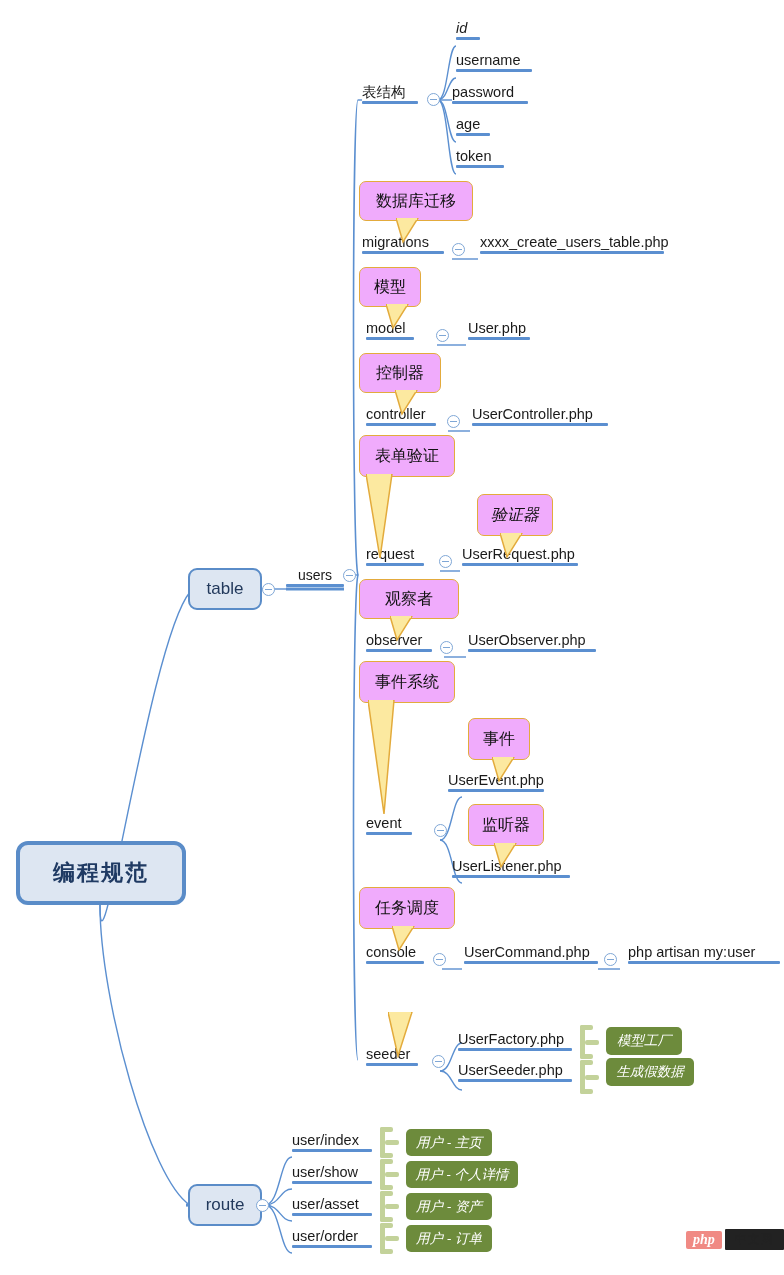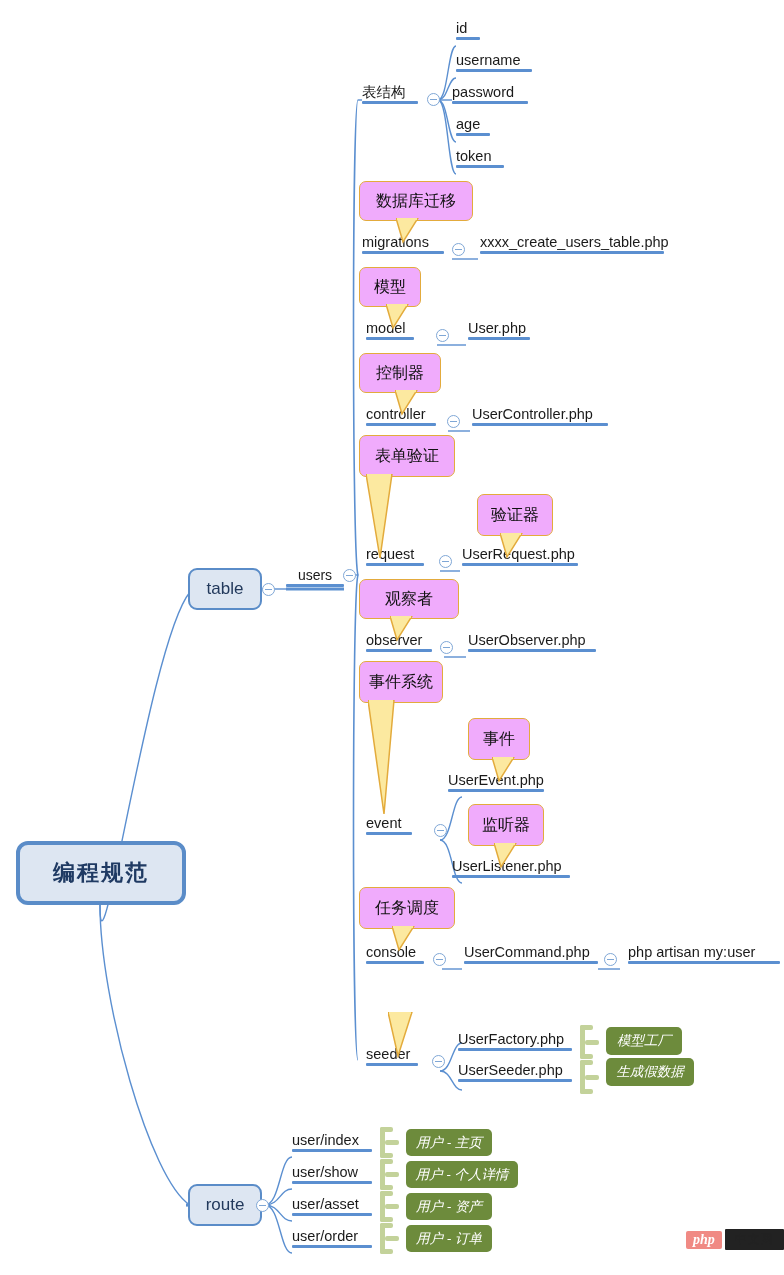--- a/index.html
+++ b/index.html
@@ -144,21 +144,21 @@
   <div class="node-box lvl1-box" style="left:188px;top:1184px;width:74px;height:42px;">route</div>
 
   <div class="leaf u lbl" style="left:286px;top:567px;width:58px;text-align:center;">users</div>
   <div class="toggle" style="left:343px;top:569px;"></div>
   <div class="toggle" style="left:262px;top:583px;"></div>
   <div class="toggle" style="left:256px;top:1199px;"></div>
 
   <div class="leaf u" style="left:362px;top:84px;width:56px;">表结构</div>
   <div class="toggle" style="left:427px;top:93px;"></div>
 
-  <div class="leaf u" style="left:456px;top:20px;width:24px;">id</div>
+  <div class="leaf u" style="left:456px;top:20px;width:24px;font-style:italic;">id</div>
   <div class="leaf u" style="left:456px;top:52px;width:76px;">username</div>
   <div class="leaf u" style="left:452px;top:84px;width:76px;">password</div>
   <div class="leaf u" style="left:456px;top:116px;width:34px;">age</div>
   <div class="leaf u" style="left:456px;top:148px;width:48px;">token</div>
 
   <div class="callout" style="left:359px;top:181px;width:114px;height:40px;">数据库迁移</div>
   <svg style="position:absolute;left:396px;top:218px;width:26px;height:26px;z-index:5;" viewBox="0 0 26 26">
     <polygon points="0,0 22,0 7,24" fill="#fce9a0" stroke="#e3ab3c" stroke-width="1.5"></polygon>
     <line x1="1" y1="0.8" x2="21" y2="0.8" stroke="#fce9a0" stroke-width="2.5"></line>
   </svg>
@@ -182,39 +182,39 @@
   </svg>
   <div class="leaf u" style="left:366px;top:406px;width:70px;">controller</div>
   <div class="toggle" style="left:447px;top:415px;"></div>
   <div class="leaf u" style="left:472px;top:406px;width:136px;">UserController.php</div>
 
   <div class="callout" style="left:359px;top:435px;width:96px;height:42px;">表单验证</div>
   <svg style="position:absolute;left:366px;top:474px;width:44px;height:86px;z-index:5;" viewBox="0 0 44 86">
     <polygon points="0,0 26,0 14,84" fill="#fce9a0" stroke="#e3ab3c" stroke-width="1.5"></polygon>
     <line x1="1" y1="0.8" x2="25" y2="0.8" stroke="#fce9a0" stroke-width="2.5"></line>
   </svg>
-  <div class="callout" style="left:477px;top:494px;width:76px;height:42px;">验证器</div>
+  <div class="callout" style="left:477px;top:494px;width:76px;height:42px;font-style:italic;">验证器</div>
   <svg style="position:absolute;left:500px;top:533px;width:26px;height:26px;z-index:5;" viewBox="0 0 26 26">
     <polygon points="0,0 22,0 7,24" fill="#fce9a0" stroke="#e3ab3c" stroke-width="1.5"></polygon>
     <line x1="1" y1="0.8" x2="21" y2="0.8" stroke="#fce9a0" stroke-width="2.5"></line>
   </svg>
   <div class="leaf u" style="left:366px;top:546px;width:58px;">request</div>
   <div class="toggle" style="left:439px;top:555px;"></div>
   <div class="leaf u" style="left:462px;top:546px;width:116px;">UserRequest.php</div>
 
   <div class="callout" style="left:359px;top:579px;width:100px;height:40px;">观察者</div>
   <svg style="position:absolute;left:390px;top:616px;width:26px;height:26px;z-index:5;" viewBox="0 0 26 26">
     <polygon points="0,0 22,0 7,24" fill="#fce9a0" stroke="#e3ab3c" stroke-width="1.5"></polygon>
     <line x1="1" y1="0.8" x2="21" y2="0.8" stroke="#fce9a0" stroke-width="2.5"></line>
   </svg>
   <div class="leaf u" style="left:366px;top:632px;width:66px;">observer</div>
   <div class="toggle" style="left:440px;top:641px;"></div>
   <div class="leaf u" style="left:468px;top:632px;width:128px;">UserObserver.php</div>
 
-  <div class="callout" style="left:359px;top:661px;width:84px;height:42px;">事件系统</div>
+  <div class="callout" style="left:359px;top:661px;width:96px;height:42px;">事件系统</div>
   <svg style="position:absolute;left:368px;top:700px;width:46px;height:116px;z-index:5;" viewBox="0 0 46 116">
     <polygon points="0,0 26,0 16,114" fill="#fce9a0" stroke="#e3ab3c" stroke-width="1.5"></polygon>
     <line x1="1" y1="0.8" x2="25" y2="0.8" stroke="#fce9a0" stroke-width="2.5"></line>
   </svg>
 
   <div class="callout" style="left:468px;top:718px;width:62px;height:42px;">事件</div>
   <svg style="position:absolute;left:492px;top:757px;width:26px;height:26px;z-index:5;" viewBox="0 0 26 26">
     <polygon points="0,0 22,0 7,24" fill="#fce9a0" stroke="#e3ab3c" stroke-width="1.5"></polygon>
     <line x1="1" y1="0.8" x2="21" y2="0.8" stroke="#fce9a0" stroke-width="2.5"></line>
   </svg>

